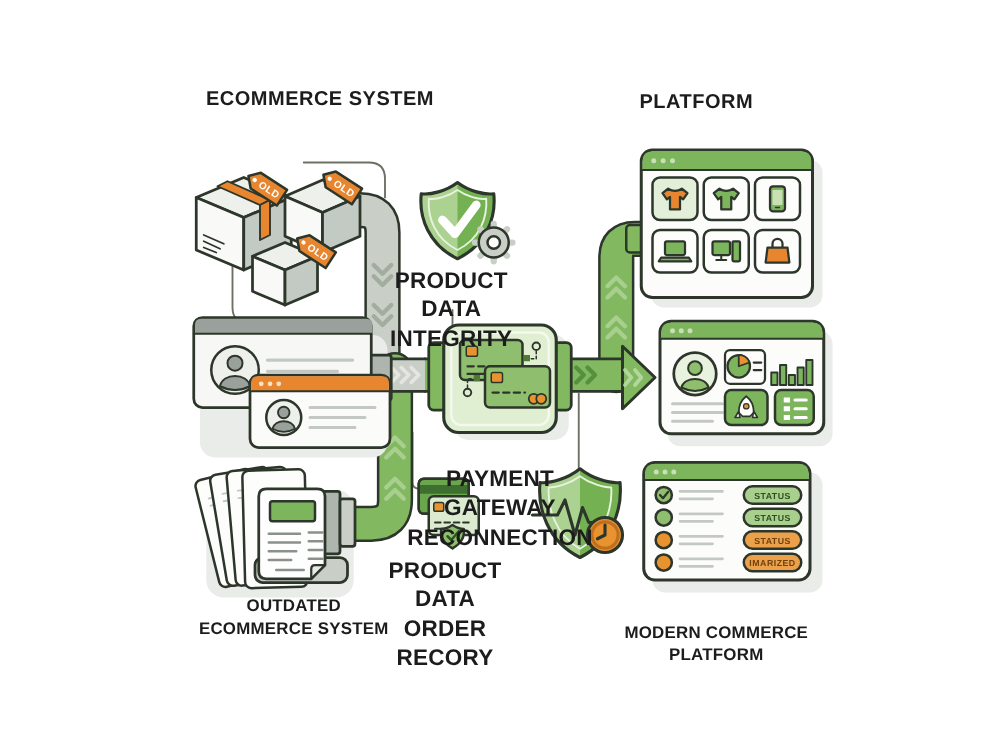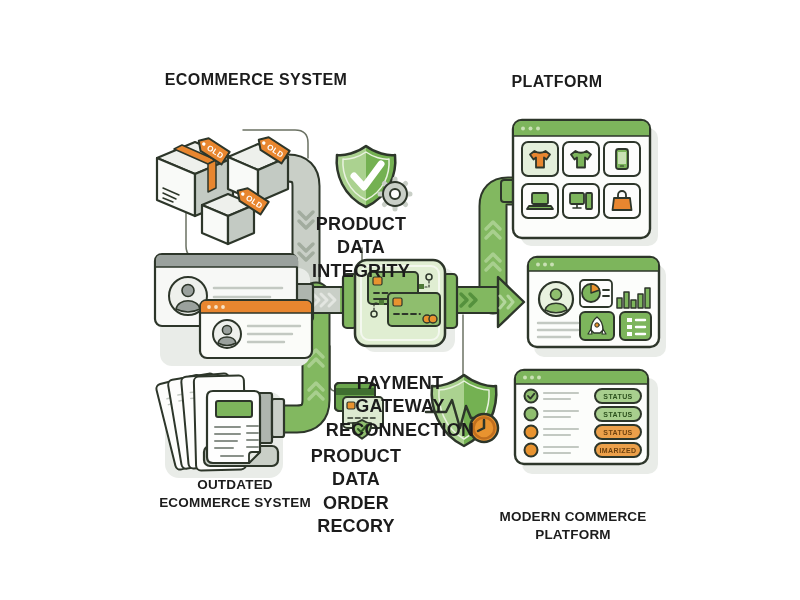--- a/index.html
+++ b/index.html
@@ -367,16 +367,16 @@
 <div class="label title" style="left:457px;top:72px;width:200px;">PLATFORM</div>
 
 <div class="label" style="left:291px;top:213px;width:140px;">PRODUCT DATA
 INTEGRITY</div>
 <div class="label" style="left:320px;top:348px;width:160px;margin-top:24px;">PAYMENT GATEWAY
 RECONNECTION</div>
 <div class="label" style="left:286px;top:445px;width:140px;">PRODUCT DATA
 ORDER RECORY</div>
 <div class="label biglabel" style="left:155px;top:476px;width:160px;">OUTDATED
 ECOMMERCE SYSTEM</div>
-<div class="label biglabel" style="left:493px;top:497px;width:160px;margin-top:11px;">MODERN COMMERCE
+<div class="label biglabel" style="left:493px;top:497px;width:160px;">MODERN COMMERCE
 PLATFORM</div>
 
 </div>
 
 </body></html>

